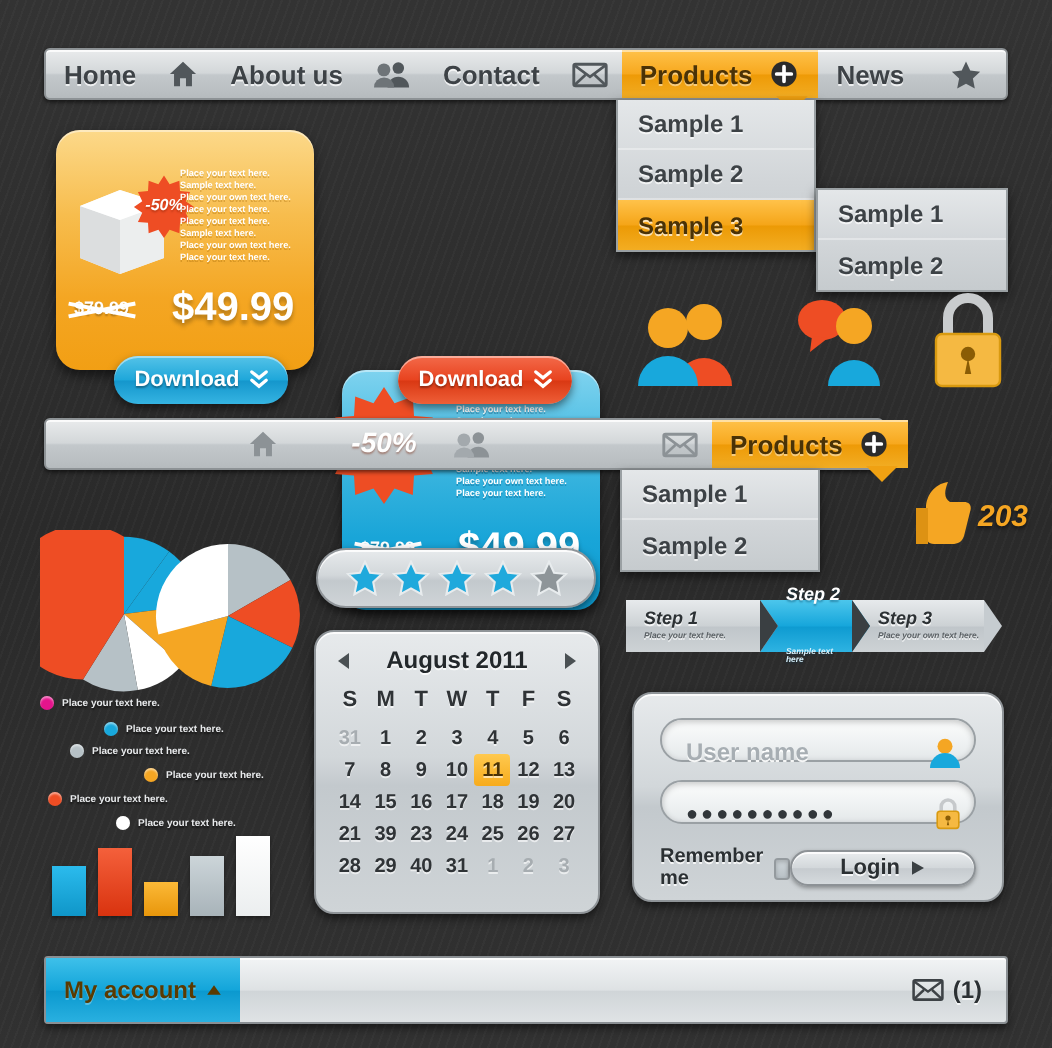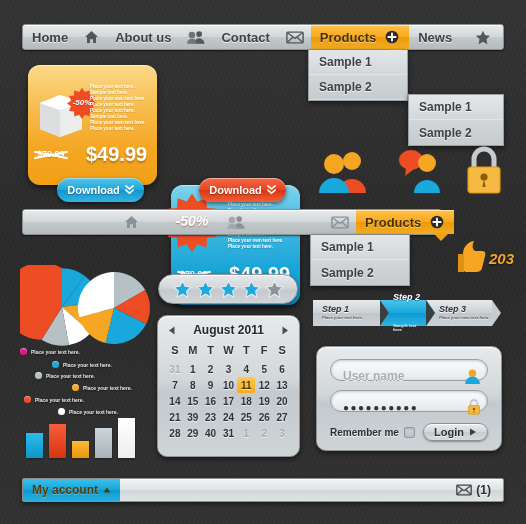--- a/index.html
+++ b/index.html
@@ -160,37 +160,37 @@
     height: 22px; border-radius: 11px;
     background: linear-gradient(180deg, #fbfcfc 0%, #eef1f2 60%, #e4e8ea 100%);
     border: 1px solid #9aa0a4;
     box-shadow: inset 0 1px 3px rgba(0,0,0,.22);
     display: flex; align-items: center; padding: 12px 6px 0 12px;
     position: relative;
   }
   .logininput .ph { font-size: 12px; font-weight: bold; color: #a7aeb3; text-shadow: 0 1px 0 rgba(255,255,255,.9); flex: 1; }
   .logininput .pw { font-size: 10px; letter-spacing: 1.5px; color: #31363a; flex: 1; }
   .loginbtn {
-    height: 18px; border-radius: 9px; padding: 0 10px;
+    height: 18px; border-radius: 9px; padding: 0 24px;
     background: linear-gradient(180deg, #e9ecee 0%, #d2d7da 50%, #c6cbcf 52%, #d5dadd 100%);
     border: 1px solid #8d9296;
     box-shadow: 0 1px 2px rgba(0,0,0,.35), inset 0 1px 0 rgba(255,255,255,.85);
     display: flex; align-items: center; justify-content: center; gap: 5px;
     font-size: 11px; font-weight: bold; color: #2b3033;
     text-shadow: 0 1px 0 rgba(255,255,255,.8);
   }
   .chk {
     width: 11px; height: 11px; border-radius: 2px;
     background: linear-gradient(180deg, #cfd6da 0%, #b9c1c6 100%);
     border: 1px solid #949a9e; box-shadow: inset 0 1px 2px rgba(0,0,0,.2);
   }
 
   
   .botbar {
-    height: 24px; display: flex; align-items: stretch;
+    height: 34px; display: flex; align-items: stretch;
     background: linear-gradient(180deg, #f2f4f5 0%, #dee2e4 50%, #d0d5d8 52%, #dfe3e5 100%);
     border: 1px solid #8a8f93; border-radius: 2px;
     box-shadow: 0 2px 4px rgba(0,0,0,.5), inset 0 1px 0 rgba(255,255,255,.8);
   }
   .myacct {
     background: linear-gradient(180deg, #3ec0ea 0%, #13a5da 50%, #0b99cf 52%, #29b0e0 100%);
     color: #5a3a00; font-size: 12px; font-weight: bold;
     display: flex; align-items: center; gap: 5px; padding: 0 9px;
     text-shadow: 0 1px 0 rgba(255,255,255,.3);
   }
@@ -255,20 +255,23 @@
         </svg>
     </div>
   </div>
 
   <div class="dropdown abs" style="left:308px; top:50px; width:100px;">
     <div class="dropitem">
         <span>Sample 1</span>
       </div>
     <div class="dropitem">
         <span>Sample 2</span>
+      </div>
+    <div class="dropitem sel" style="border-bottom:none;">
+        <span>Sample 3</span>
       </div>
   </div>
 
   <div class="dropdown abs" style="left:408px; top:94px; width:96px; border-top:1px solid #9aa0a3;">
     <div class="dropitem">
         <span>Sample 1</span>
       </div>
     <div class="dropitem" style="border-bottom:none;">
         <span>Sample 2</span>
       </div>

